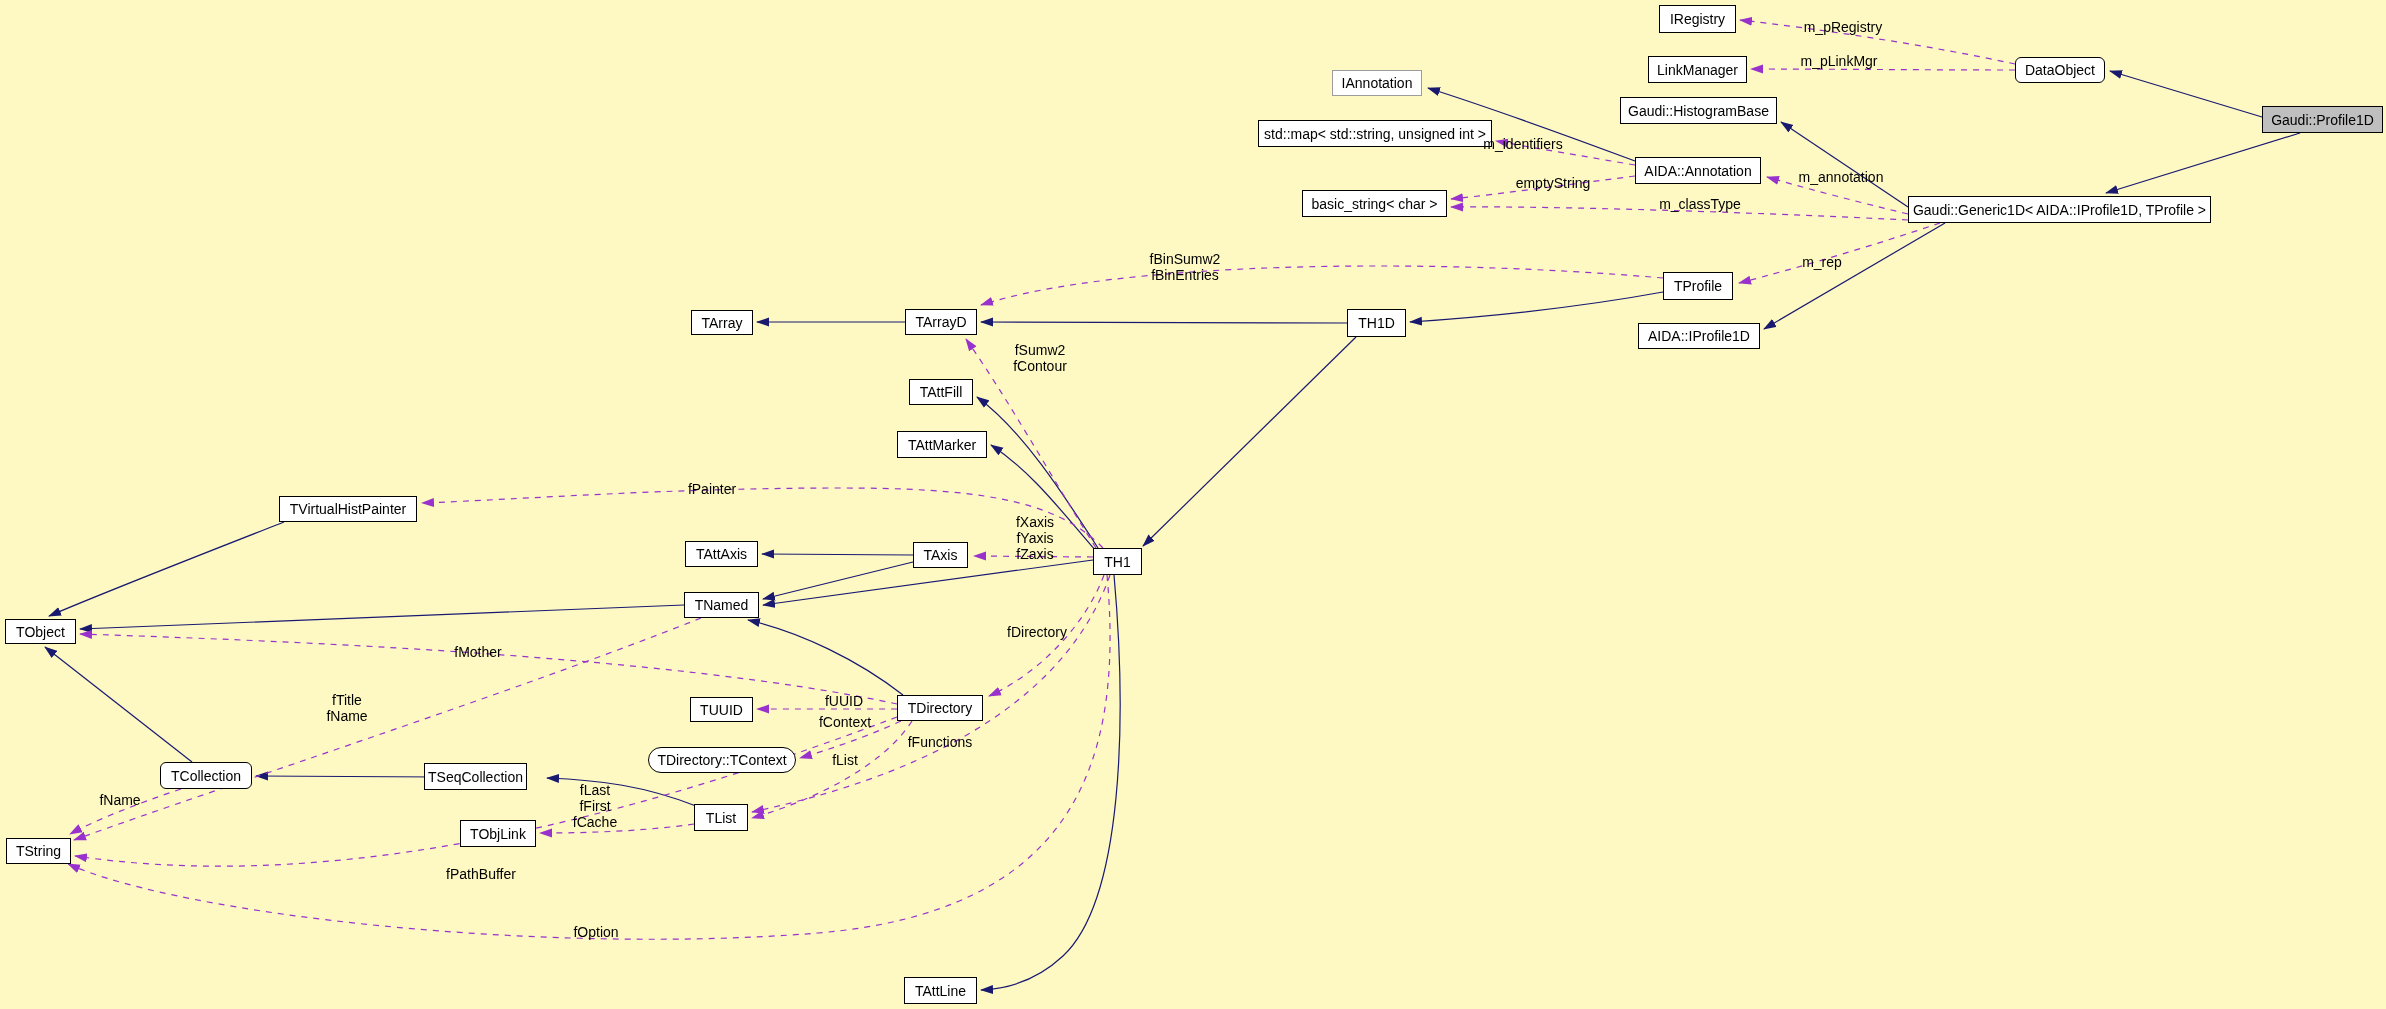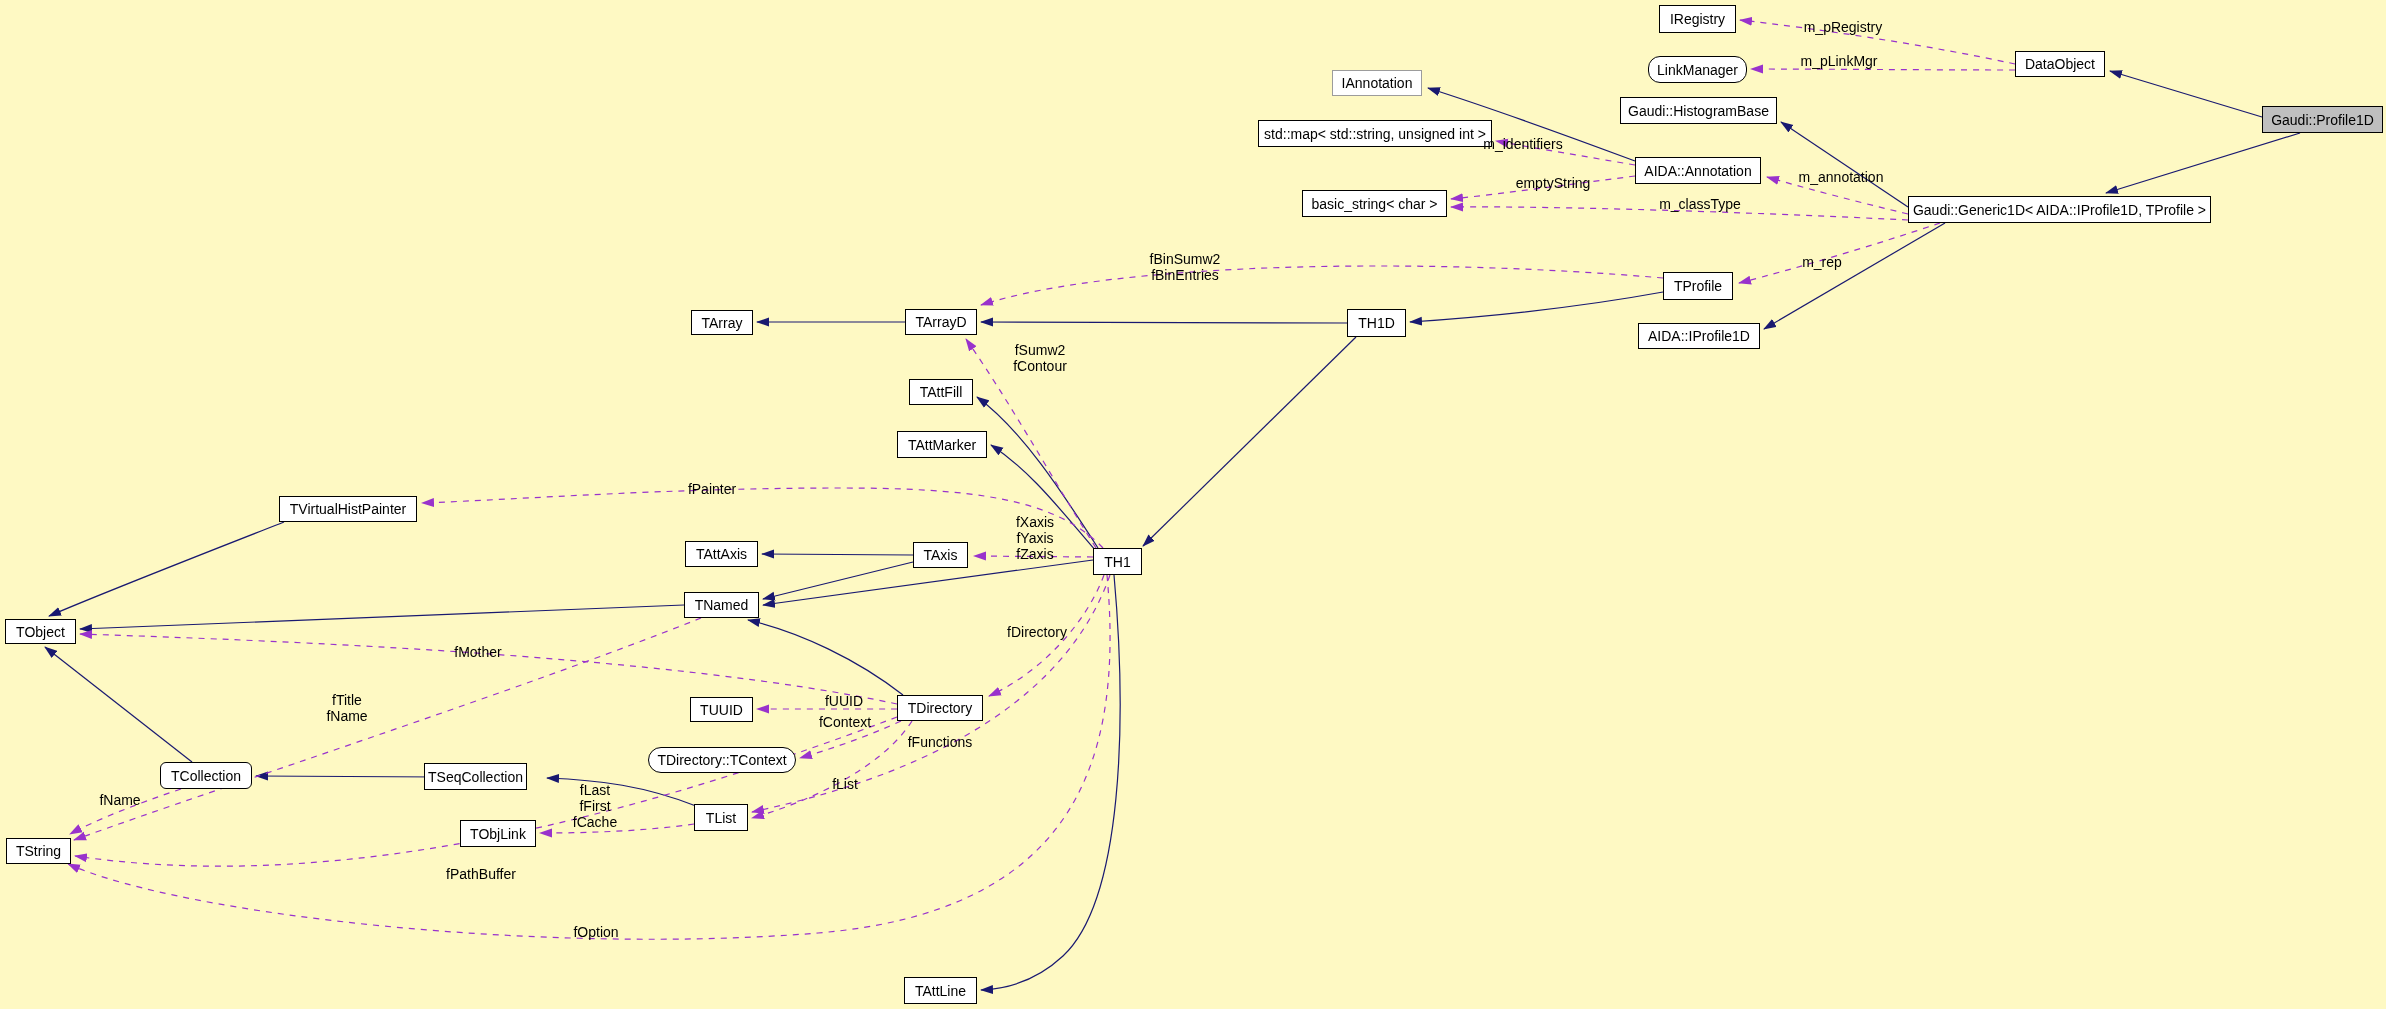--- a/index.html
+++ b/index.html
@@ -71,22 +71,22 @@
         <path d="M1110,575 C1072,684 958,768 752,812" class="edge usage" marker-end="url(#arrow-usage)"></path>
         <path d="M912,721 C886,762 822,798 752,818" class="edge usage" marker-end="url(#arrow-usage)"></path>
         <path d="M694,824 C645,831 592,833 540,833" class="edge usage" marker-end="url(#arrow-usage)"></path>
         <path d="M181,789 C136,804 96,820 70,834" class="edge usage" marker-end="url(#arrow-usage)"></path>
         <path d="M897,717 C672,802 360,898 75,856" class="edge usage" marker-end="url(#arrow-usage)"></path>
         <path d="M1107,575 C1125,770 1068,912 818,933 C548,955 185,916 68,864" class="edge usage" marker-end="url(#arrow-usage)"></path>
       </g>
   </svg>
   <div id="nodes">
       <div class="node" style="left: 1659px; top: 5px; width: 77px; height: 28px;">IRegistry</div>
-      <div class="node" style="left: 1648px; top: 56px; width: 99px; height: 27px; border-radius: 12px;">LinkManager</div>
-      <div class="node" style="left: 2015px; top: 51px; width: 90px; height: 26px;">DataObject</div>
+      <div class="node" style="left: 1648px; top: 56px; width: 99px; height: 27px;">LinkManager</div>
+      <div class="node" style="left: 2015px; top: 57px; width: 90px; height: 26px; border-radius: 6px;">DataObject</div>
       <div class="node current" style="left: 2262px; top: 106px; width: 121px; height: 27px;">Gaudi::Profile1D</div>
       <div class="node external" style="left: 1332px; top: 70px; width: 90px; height: 26px;">IAnnotation</div>
       <div class="node" style="left: 1620px; top: 97px; width: 157px; height: 27px;">Gaudi::HistogramBase</div>
       <div class="node" style="left: 1258px; top: 120px; width: 234px; height: 27px;">std::map&lt; std::string, unsigned int &gt;</div>
       <div class="node" style="left: 1635px; top: 157px; width: 126px; height: 27px;">AIDA::Annotation</div>
       <div class="node" style="left: 1302px; top: 190px; width: 145px; height: 27px;">basic_string&lt; char &gt;</div>
       <div class="node" style="left: 1908px; top: 196px; width: 303px; height: 27px;">Gaudi::Generic1D&lt; AIDA::IProfile1D, TProfile &gt;</div>
       <div class="node" style="left: 1663px; top: 272px; width: 70px; height: 28px;">TProfile</div>
       <div class="node" style="left: 1638px; top: 323px; width: 122px; height: 26px;">AIDA::IProfile1D</div>
       <div class="node" style="left: 1347px; top: 309px; width: 59px; height: 28px;">TH1D</div>
@@ -126,21 +126,21 @@
       <div class="edge-label" style="left: 1035px; top: 538px;">fXaxis
 fYaxis
 fZaxis</div>
       <div class="edge-label" style="left: 1037px; top: 632px;">fDirectory</div>
       <div class="edge-label" style="left: 478px; top: 652px;">fMother</div>
       <div class="edge-label" style="left: 347px; top: 708px;">fTitle
 fName</div>
       <div class="edge-label" style="left: 844px; top: 701px;">fUUID</div>
       <div class="edge-label" style="left: 845px; top: 722px;">fContext</div>
       <div class="edge-label" style="left: 940px; top: 742px;">fFunctions</div>
-      <div class="edge-label" style="left: 845px; top: 760px; margin-top: 24px;">fList</div>
+      <div class="edge-label" style="left: 845px; top: 760px;">fList</div>
       <div class="edge-label" style="left: 595px; top: 806px;">fLast
 fFirst
 fCache</div>
       <div class="edge-label" style="left: 120px; top: 800px;">fName</div>
       <div class="edge-label" style="left: 481px; top: 874px;">fPathBuffer</div>
       <div class="edge-label" style="left: 596px; top: 932px;">fOption</div>
     </div>
 </div>
 
 </body></html>

